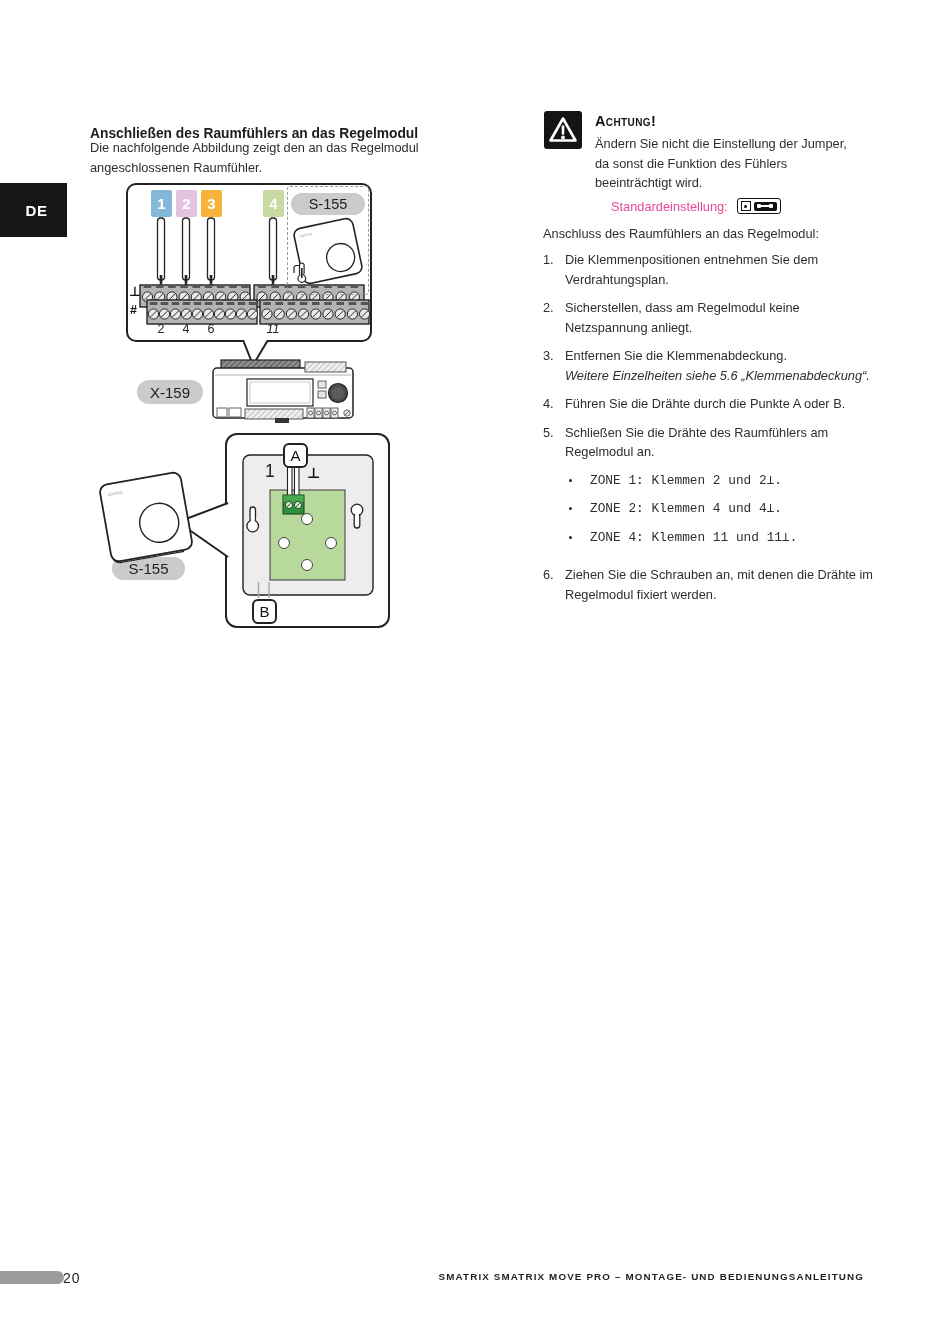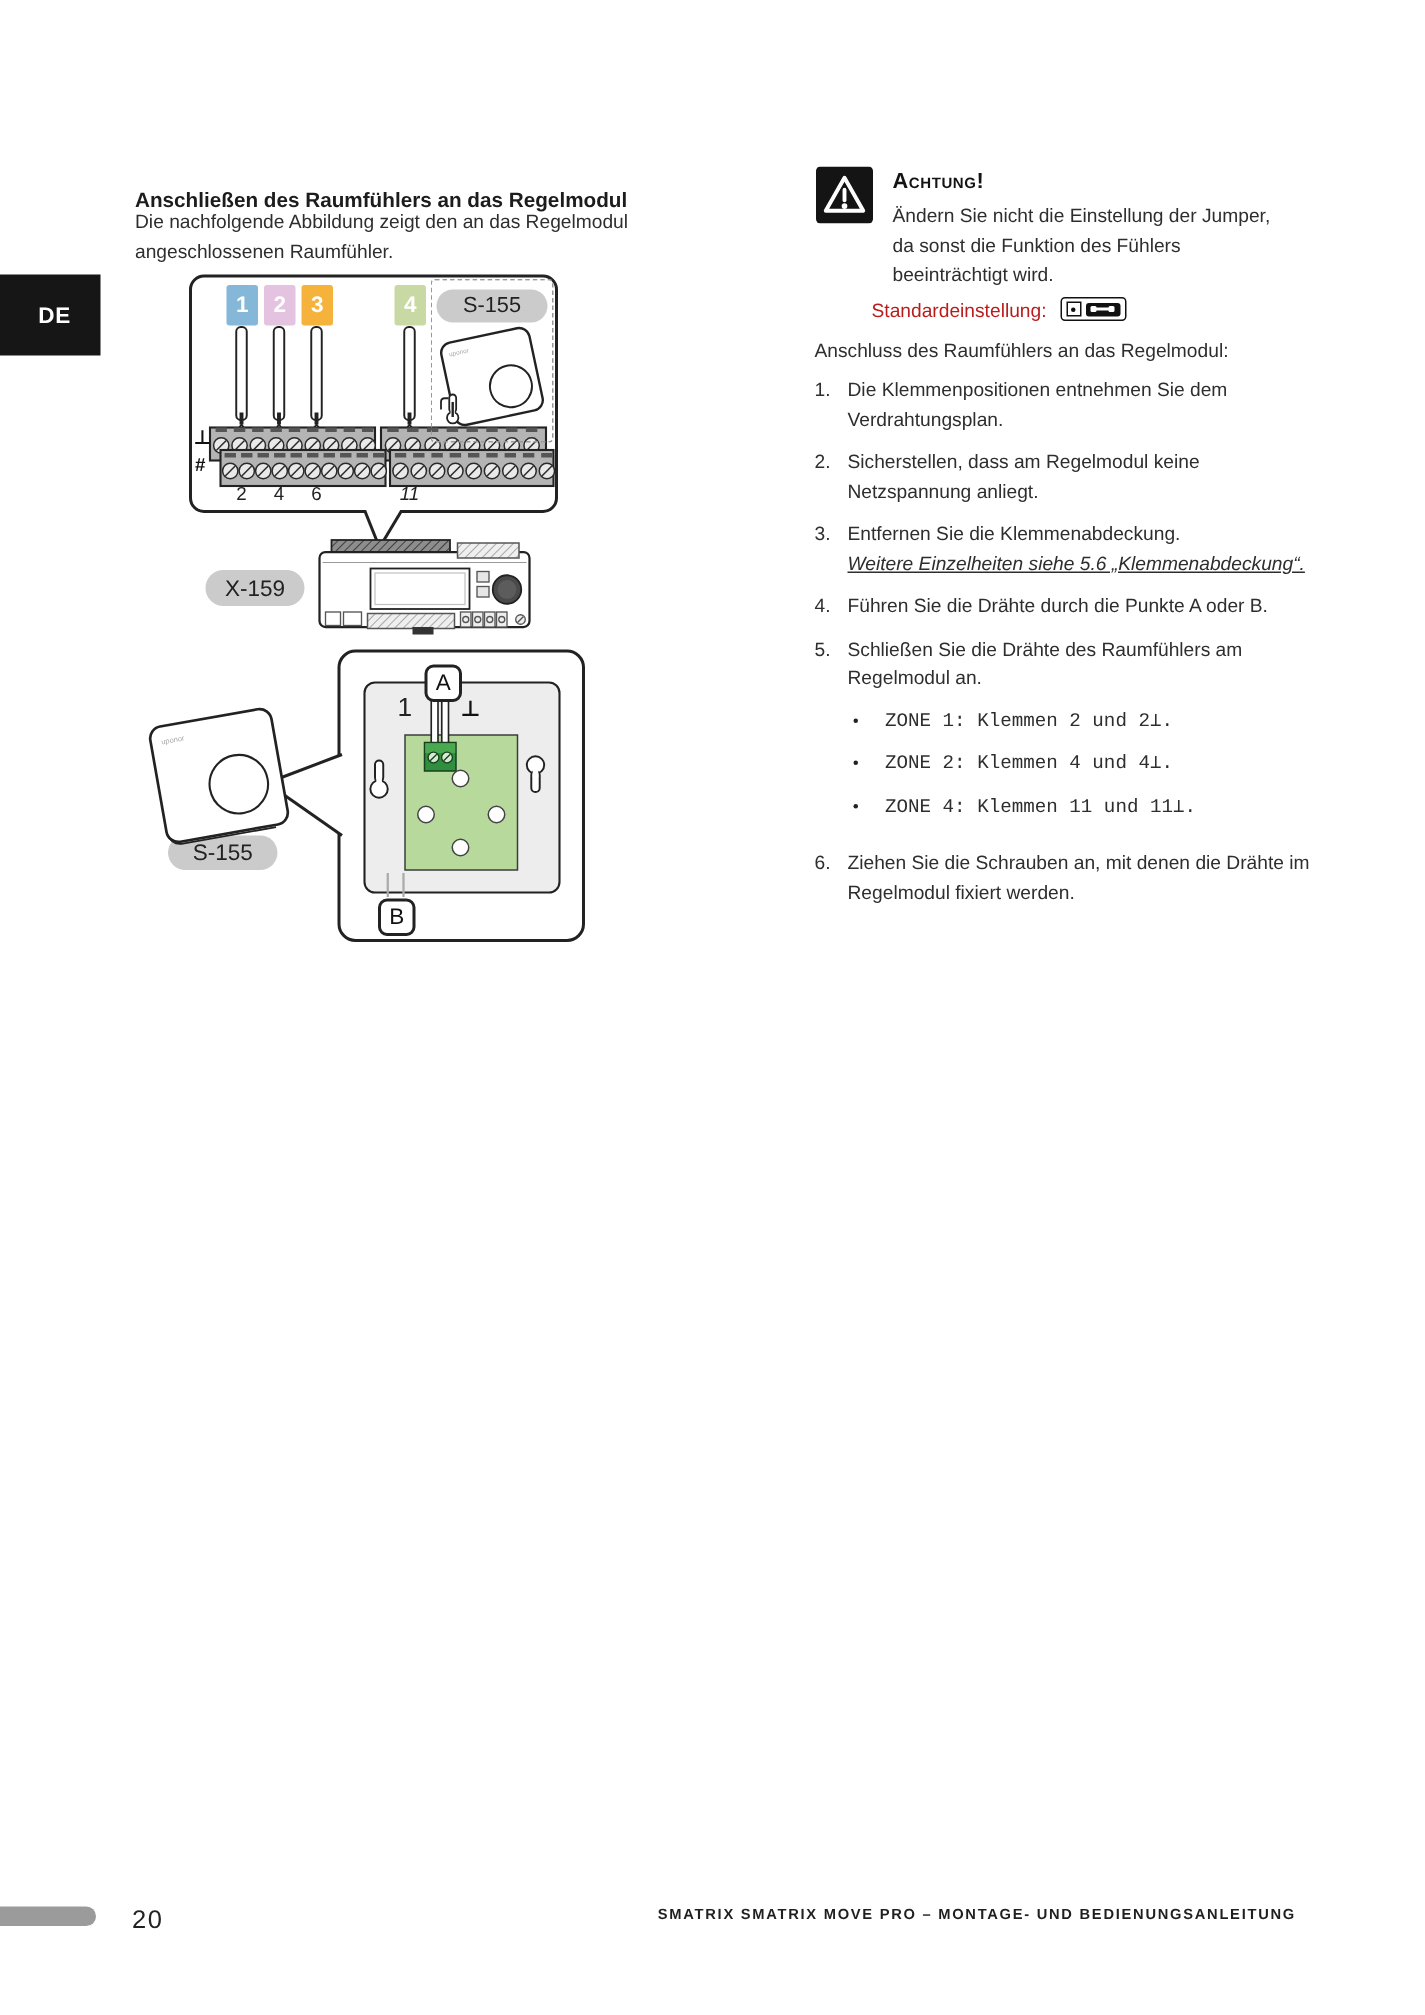--- a/index.html
+++ b/index.html
@@ -54,48 +54,48 @@
   .thermo2{position:absolute;left:96px;top:468px;z-index:5;}
   .pill-s155-bottom{left:112px;top:557px;width:73px;height:23px;font-size:15px;}
 
   
   .right-col{position:absolute;left:543px;top:108px;width:340px;}
   .warn-icon{position:absolute;left:1px;top:3px;}
   .warn-title{position:absolute;left:52px;top:5px;font-size:14.5px;font-weight:bold;
               font-variant:small-caps;letter-spacing:.4px;color:#141414;}
   .warn-text{position:absolute;left:52px;top:26px;width:258px;font-size:12.8px;
              line-height:19.5px;color:#2e2e2e;}
-  .default-line{position:absolute;left:38px;top:90px;display:flex;align-items:center;gap:9px;
-                font-size:12.8px;color:#b91c1c;}
+  .default-line{position:absolute;left:68px;top:90px;display:flex;align-items:center;gap:9px;
+                font-size:12.8px;color:#ec4899;}
   .jumper{width:44px;height:16px;border:1.6px solid #111;border-radius:3px;background:#fff;
           display:flex;align-items:center;padding:0 3px;gap:3px;box-sizing:border-box;}
   .jp-left{width:10px;height:10px;border:1.3px solid #111;box-sizing:border-box;flex:none;
            display:flex;align-items:center;justify-content:center;}
   .jp-dot{width:3px;height:3px;border-radius:50%;background:#111;}
   .jp-right{flex:1;height:9px;background:#111;border-radius:2px;position:relative;
             display:flex;align-items:center;justify-content:space-around;}
   .jp-pin{width:4px;height:4px;background:#fff;border-radius:1px;z-index:1;}
   .jp-link{position:absolute;left:50%;top:50%;width:10px;height:2px;background:#fff;
            transform:translate(-50%,-50%);}
   .conn-intro{position:absolute;left:0;top:118px;width:340px;font-size:12.8px;color:#2e2e2e;}
   .steps{position:absolute;left:0;top:142px;width:338px;font-size:12.8px;line-height:19.5px;
          color:#2e2e2e;}
   .step{display:flex;margin-bottom:9px;}
   .step-num{width:22px;flex:none;}
   .step-content{flex:1;}
-  .step-note{font-style:italic;text-decoration:underline;}
+  .step-note{font-style:italic;}
   .bullets{margin:9px 0 0 2px;font-family:Liberation Mono, monospace;}
   .bullet-row{display:flex;margin:9px 0;}
   .bullet-dot{width:3px;height:3px;border-radius:50%;background:#222;flex:none;
               margin:8px 18px 0 2px;}
 
   
   .footer-bar{position:absolute;left:0;top:1271px;width:64px;height:13px;background:#9b9b9b;
               border-radius:0 8px 8px 0;}
-  .footer-page{position:absolute;left:88px;top:1270px;font-size:17px;letter-spacing:1px;
+  .footer-page{position:absolute;left:63px;top:1270px;font-size:14px;letter-spacing:1px;
                color:#222;}
   .footer-title{position:absolute;right:86px;top:1271px;font-size:9.8px;font-weight:bold;
                 letter-spacing:1.15px;color:#1f1f1f;white-space:nowrap;}
 </style>
 </head>
 <body>
 
 <div class="page">
 
   <div class="de-tab">DE</div>

